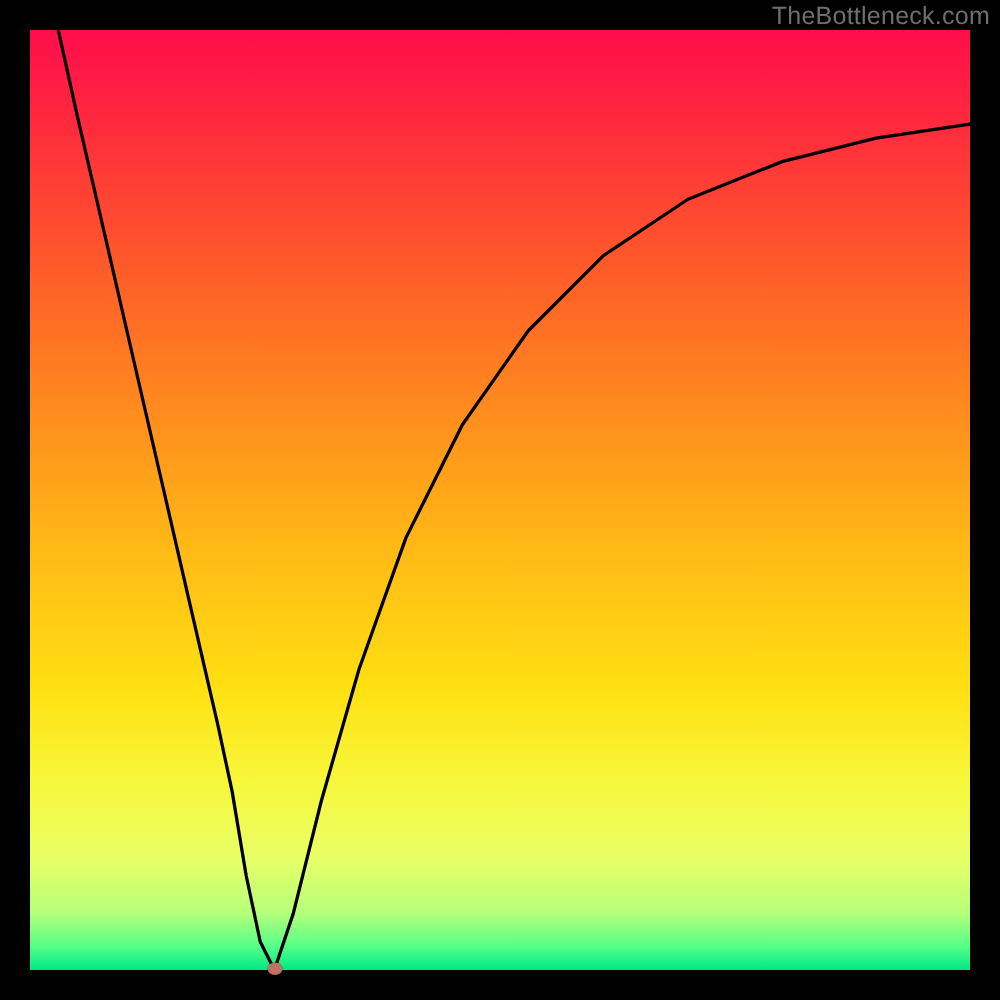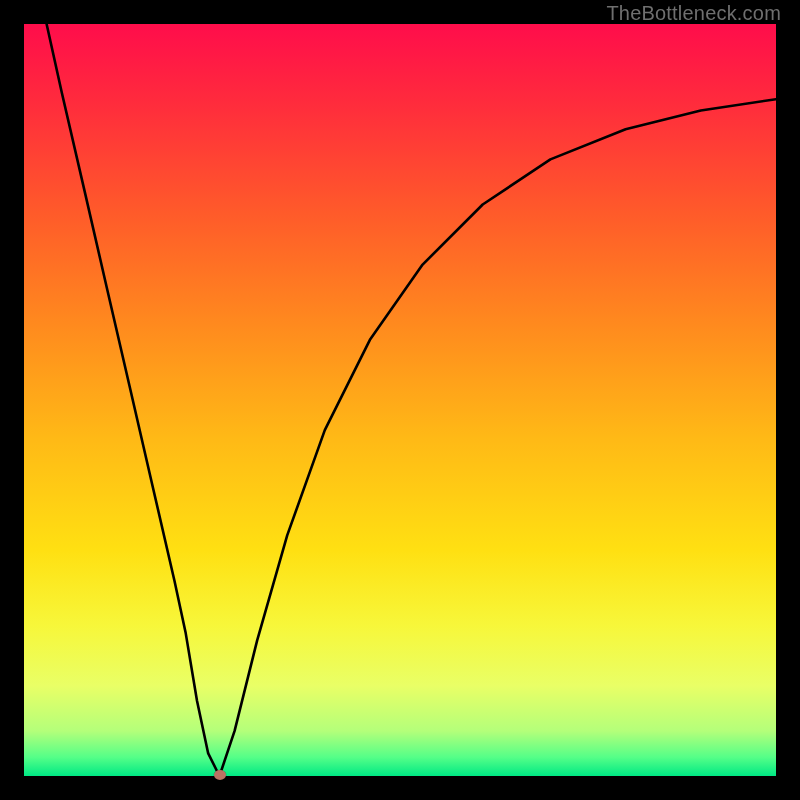--- a/index.html
+++ b/index.html
@@ -22,21 +22,21 @@
   .plot-area {
     position: absolute;
     left: 0;
     top: 0;
     width: 752px;
     height: 752px;
   }
   .watermark {
     position: absolute;
     top: 2px;
-    right: 19px;
+    right: 8px;
     color: #6f6f6f;
     font-size: 20px;
     font-weight: 500;
     letter-spacing: 0.2px;
   }
   .marker {
     position: absolute;
     width: 12px;
     height: 10px;
     border-radius: 50%;

